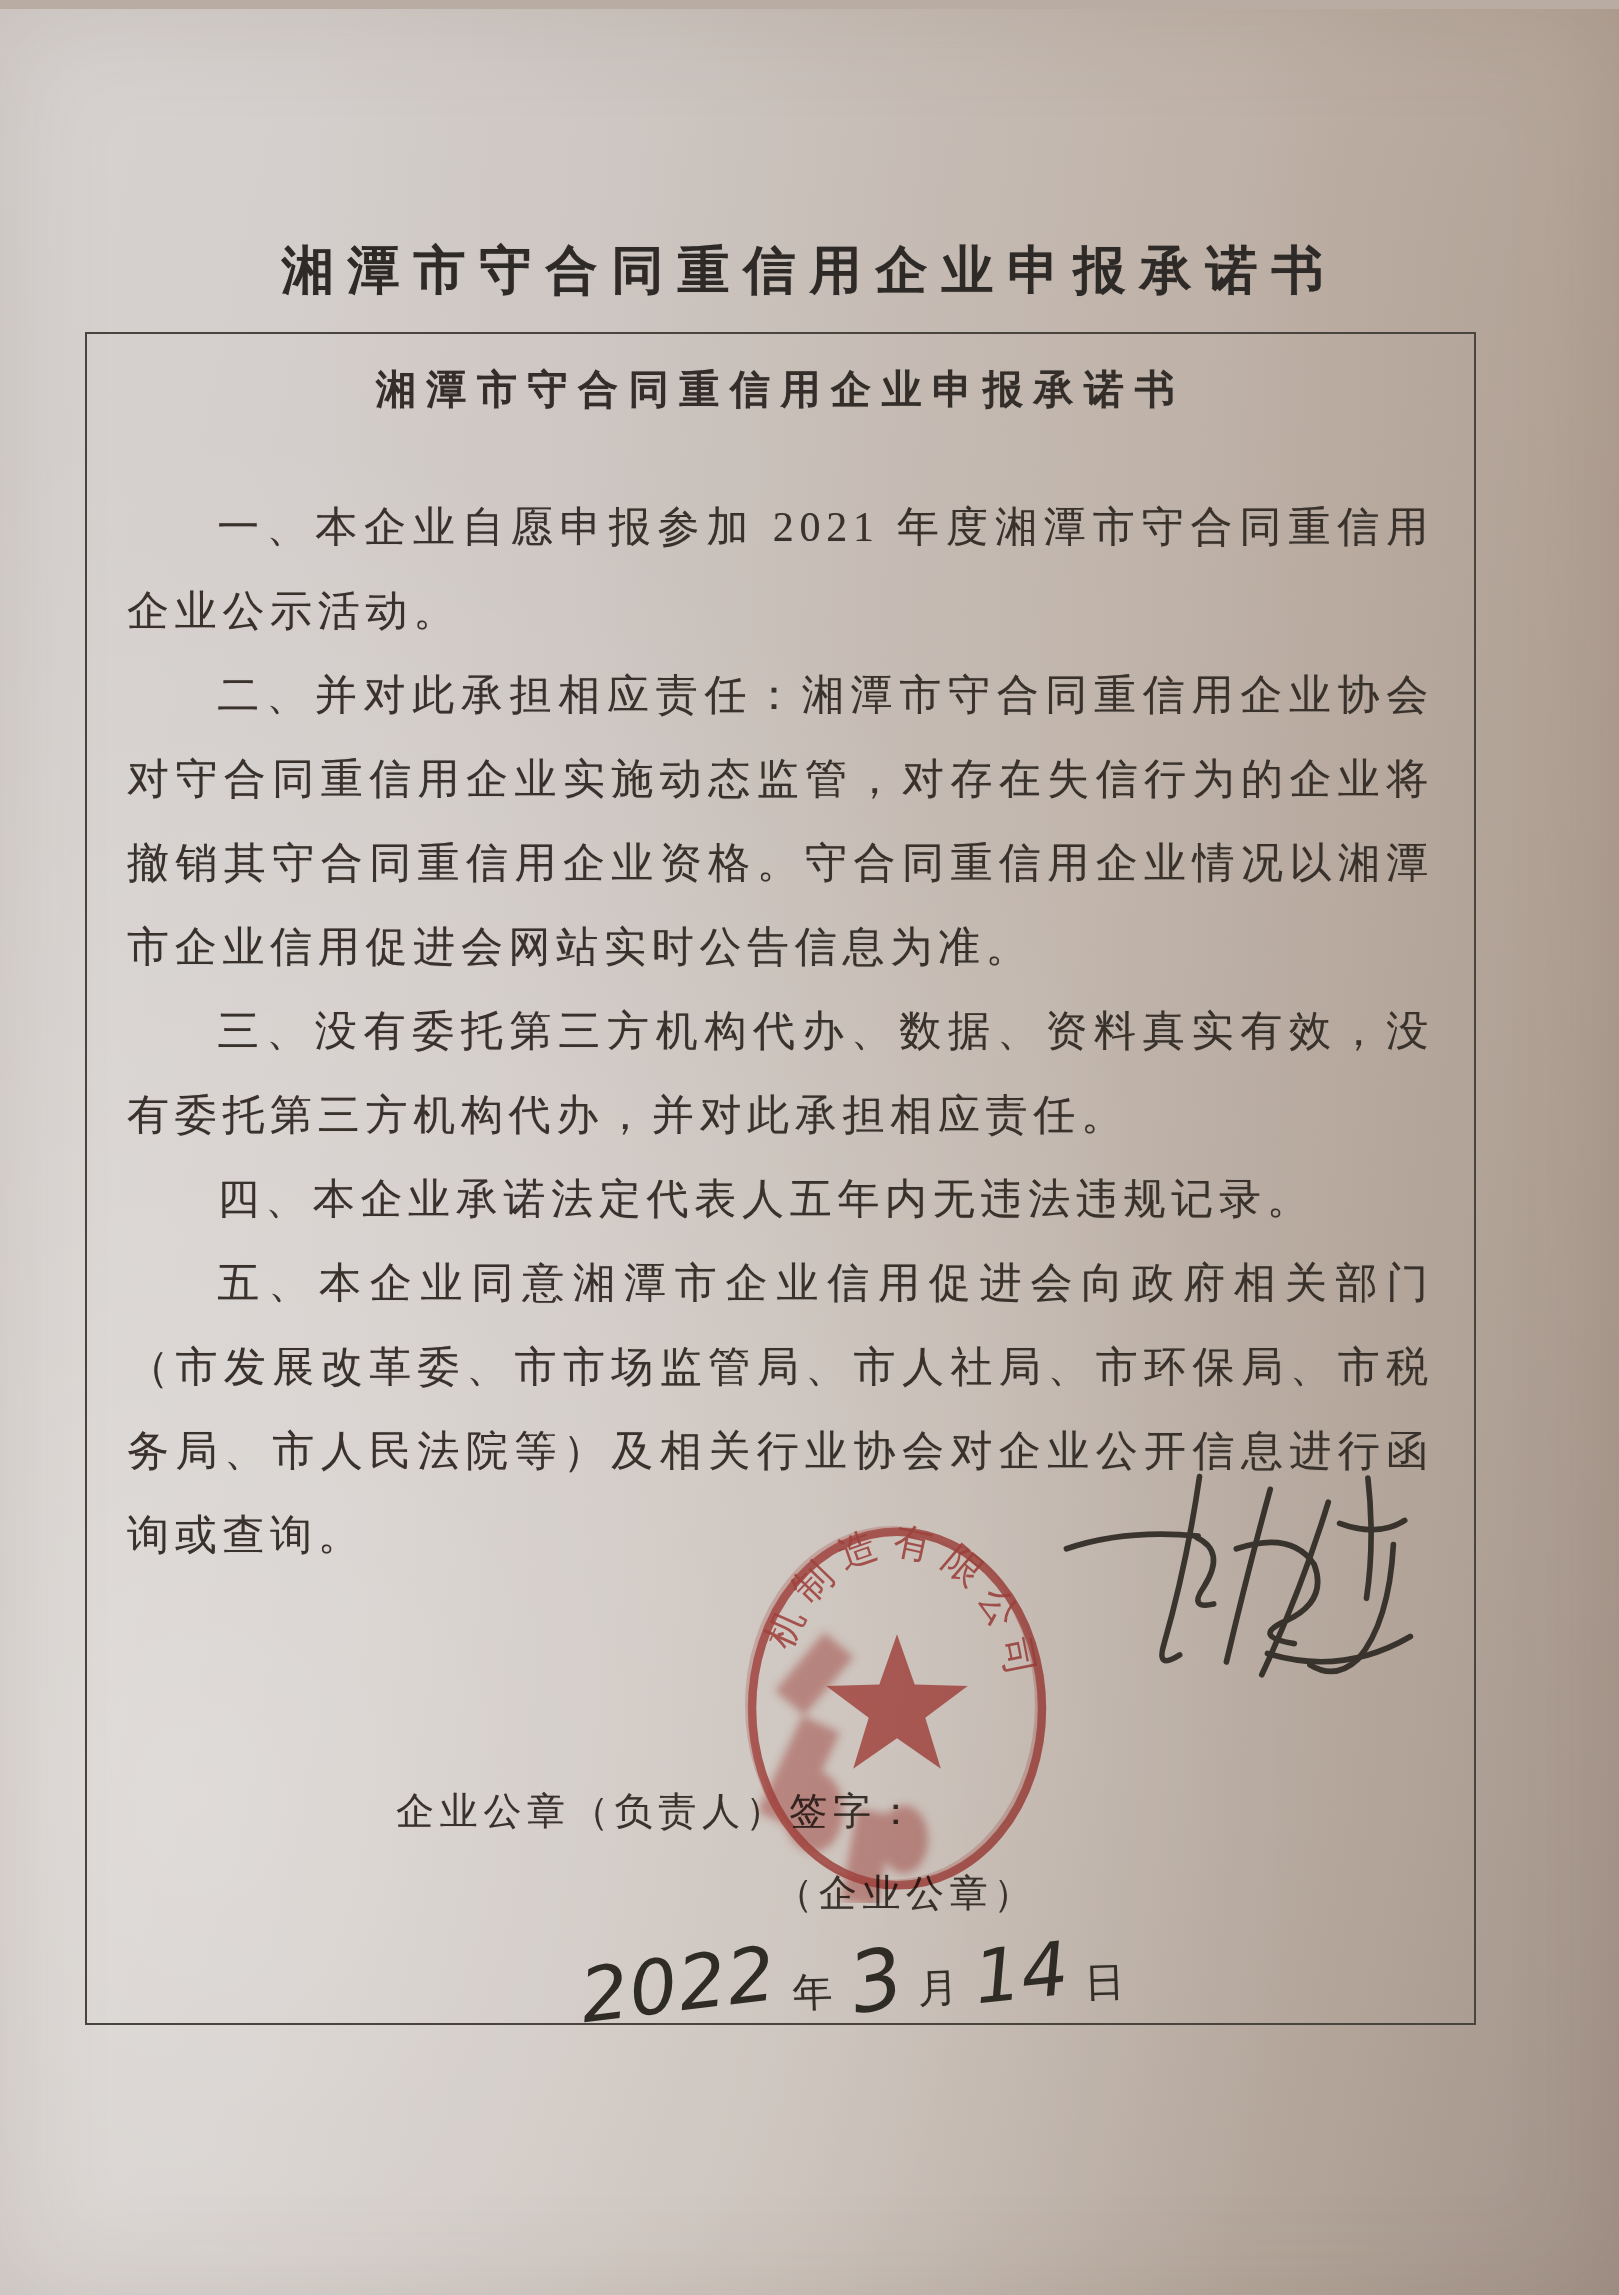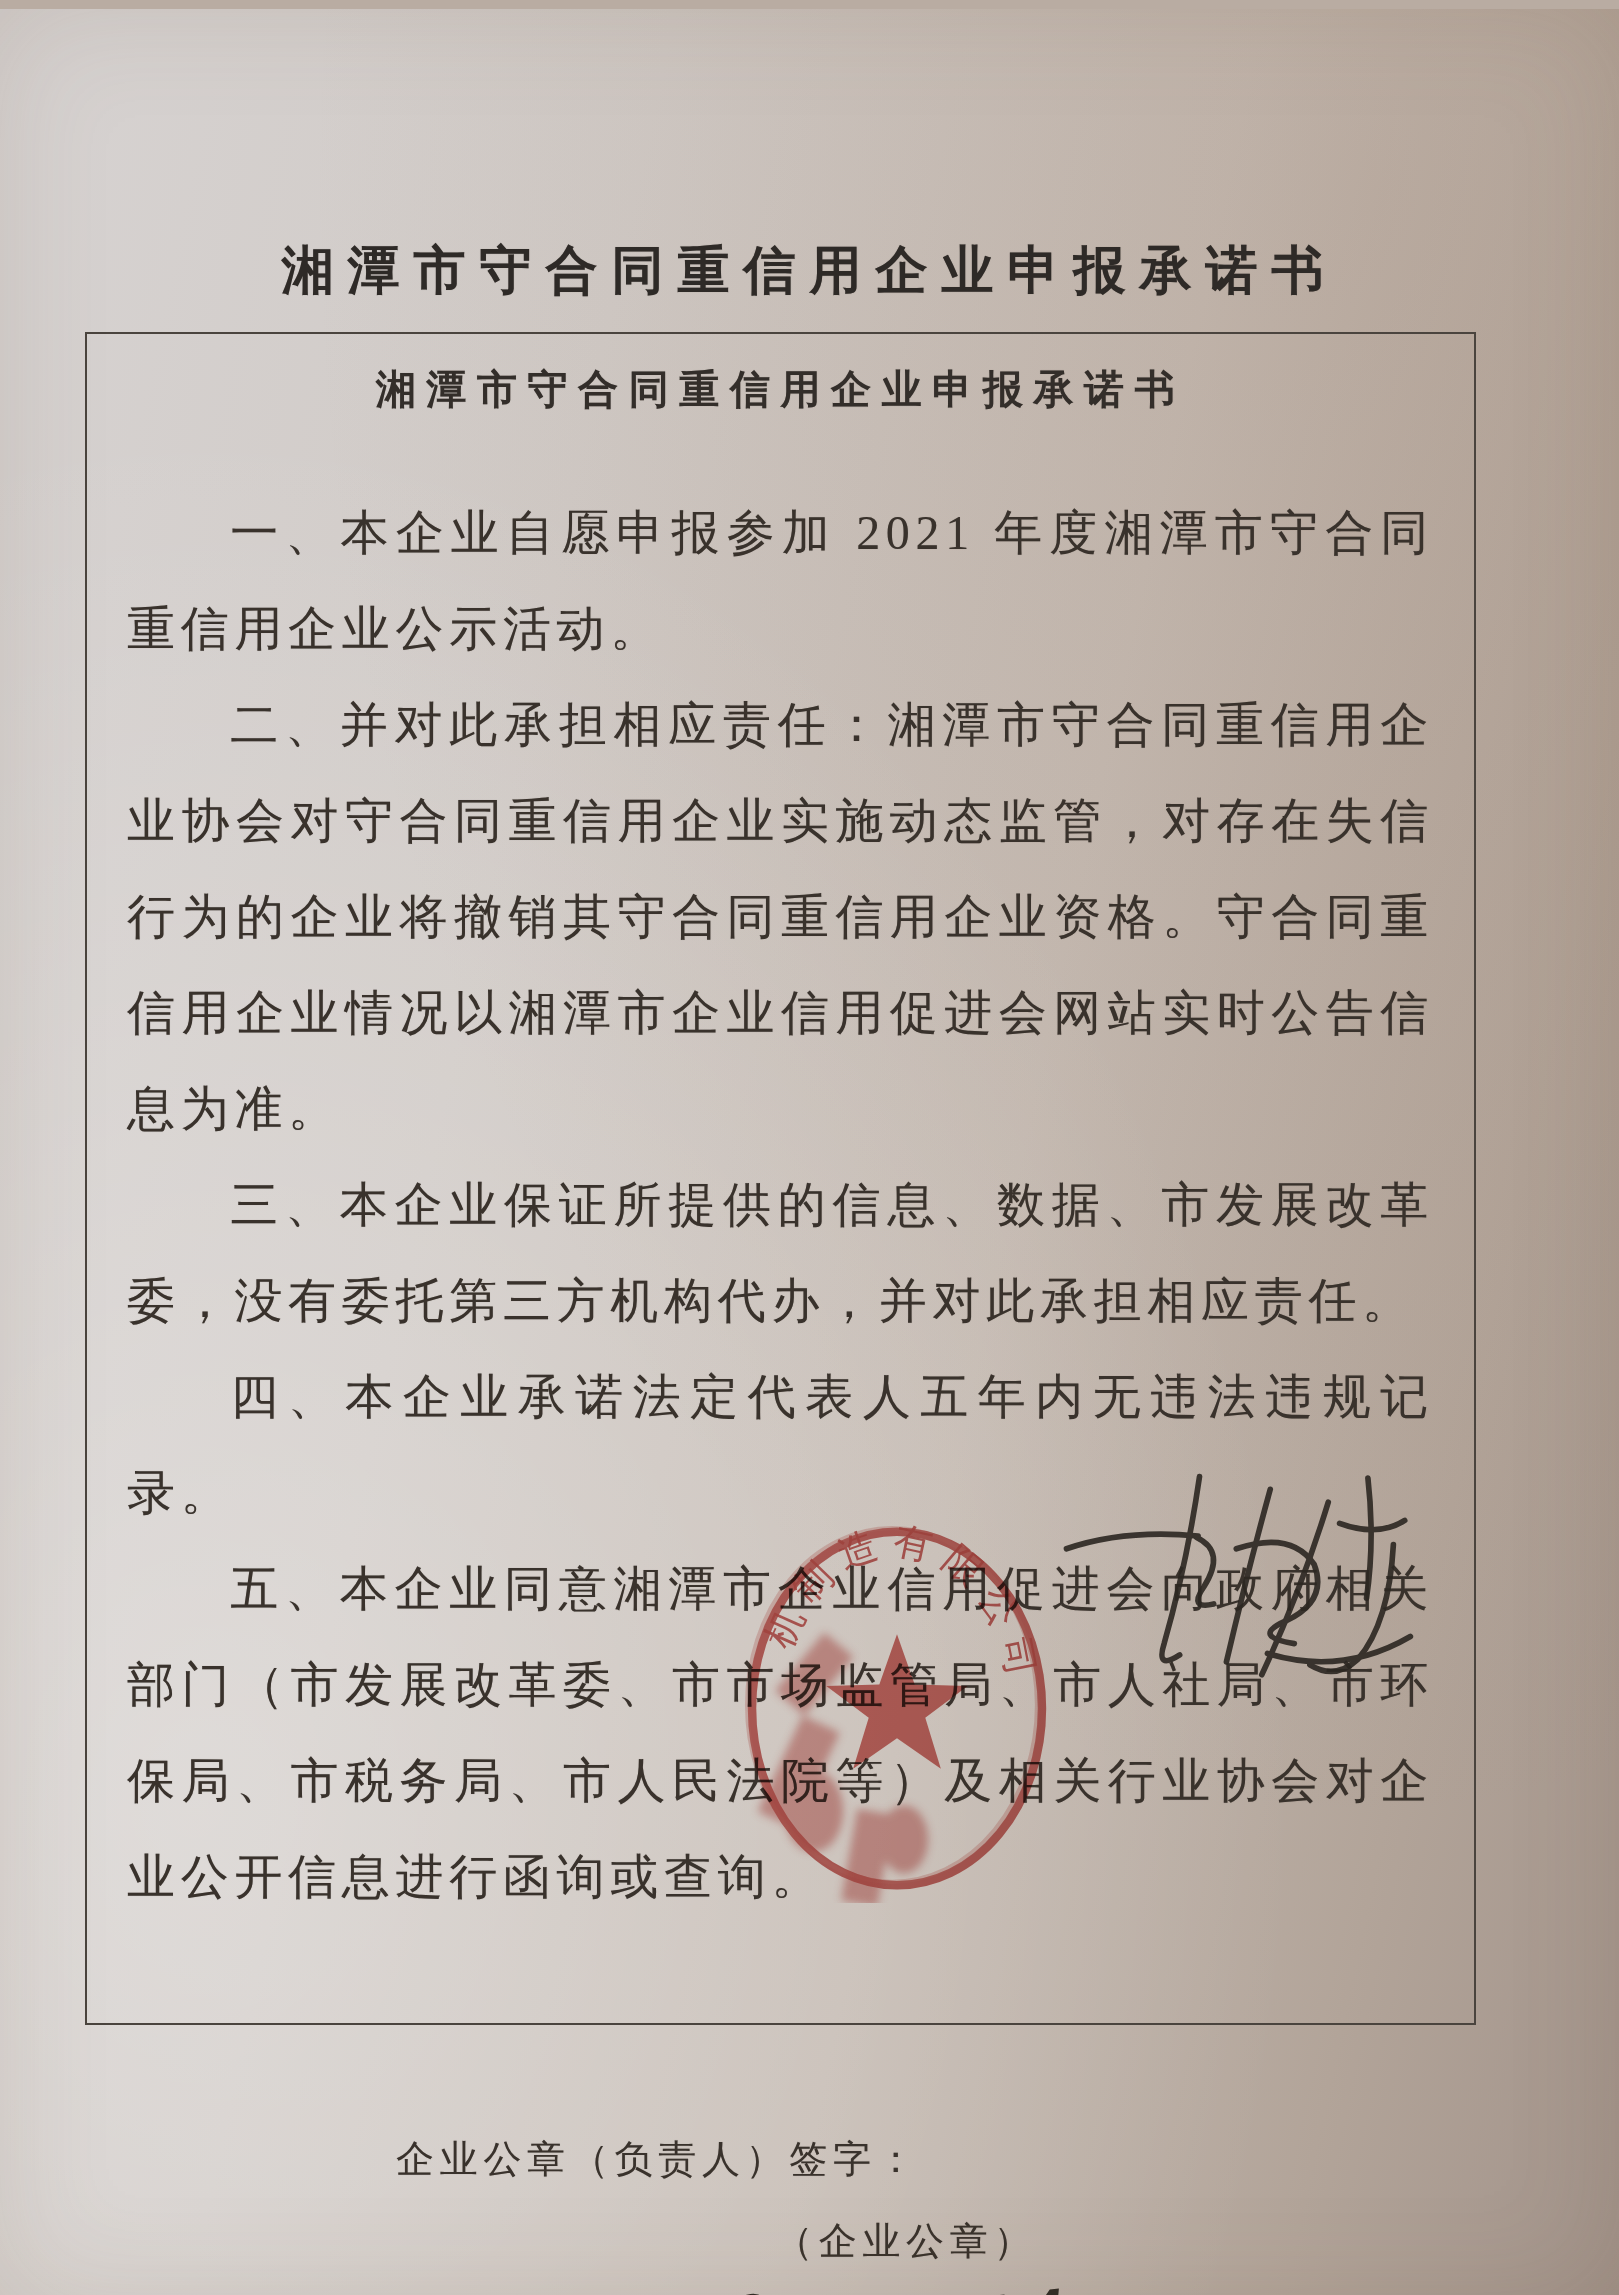--- a/index.html
+++ b/index.html
@@ -38,21 +38,21 @@
   .box-title{
     margin-top:28px;
     text-align:center;
     font-size:40px;font-weight:600;letter-spacing:10.6px;
     color:#332e2a;
     text-shadow:0 0 0.7px rgba(50,42,35,0.4);
   }
   .body-text{margin-top:68px;}
   .para{
     margin:0;
-    font-size:48px;line-height:2.0;letter-spacing:5.7px;
+    font-size:42px;line-height:2.0;letter-spacing:5.7px;
     text-indent:2.15em;
     text-align:justify;
     color:#39322c;
     text-shadow:0 0 0.7px rgba(55,45,38,0.35);
   }
   .sig-row{
     margin-top:209px;
     padding-left:269px;
     font-size:38px;letter-spacing:5.7px;color:#39322c;
     text-shadow:0 0 0.7px rgba(55,45,38,0.35);
@@ -102,21 +102,21 @@
 
   <h1 class="main-title">湘潭市守合同重信用企业申报承诺书</h1>
 
   <div class="box">
 
     <div class="box-title">湘潭市守合同重信用企业申报承诺书</div>
 
     <div class="body-text">
       <p class="para">一、本企业自愿申报参加 2021 年度湘潭市守合同重信用企业公示活动。</p>
       <p class="para">二、并对此承担相应责任：湘潭市守合同重信用企业协会对守合同重信用企业实施动态监管，对存在失信行为的企业将撤销其守合同重信用企业资格。守合同重信用企业情况以湘潭市企业信用促进会网站实时公告信息为准。</p>
-      <p class="para">三、本企业保证所提供的信息、数据、市发展改革委，没有委托第三方机构代办，并对此承担相应责任。</p>
+      <p class="para">三、没有委托第三方机构代办、数据、资料真实有效，没有委托第三方机构代办，并对此承担相应责任。</p>
       <p class="para">四、本企业承诺法定代表人五年内无违法违规记录。</p>
       <p class="para">五、本企业同意湘潭市企业信用促进会向政府相关部门（市发展改革委、市市场监管局、市人社局、市环保局、市税务局、市人民法院等）及相关行业协会对企业公开信息进行函询或查询。</p>
     </div>
 
     <div class="sig-row">
       <span>企业公章（负责人）签字：</span>
     </div>
 
     <div class="seal-row">
       <span>（企业公章）</span>

